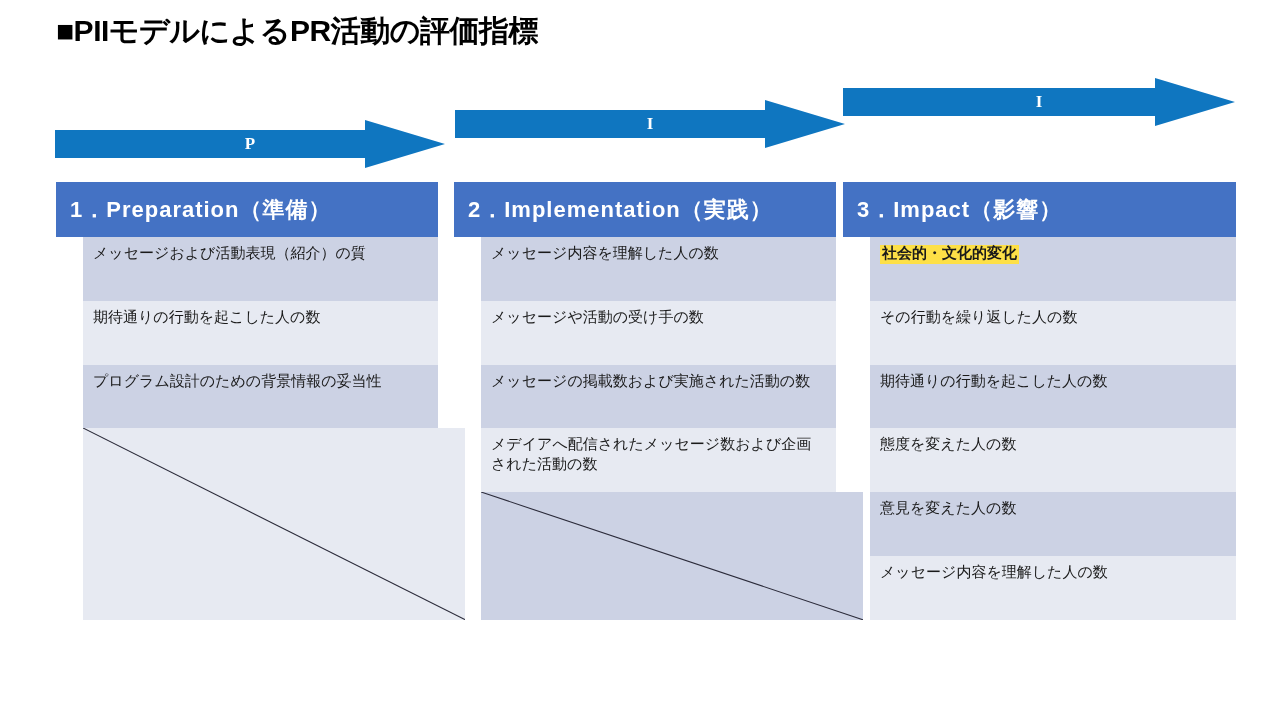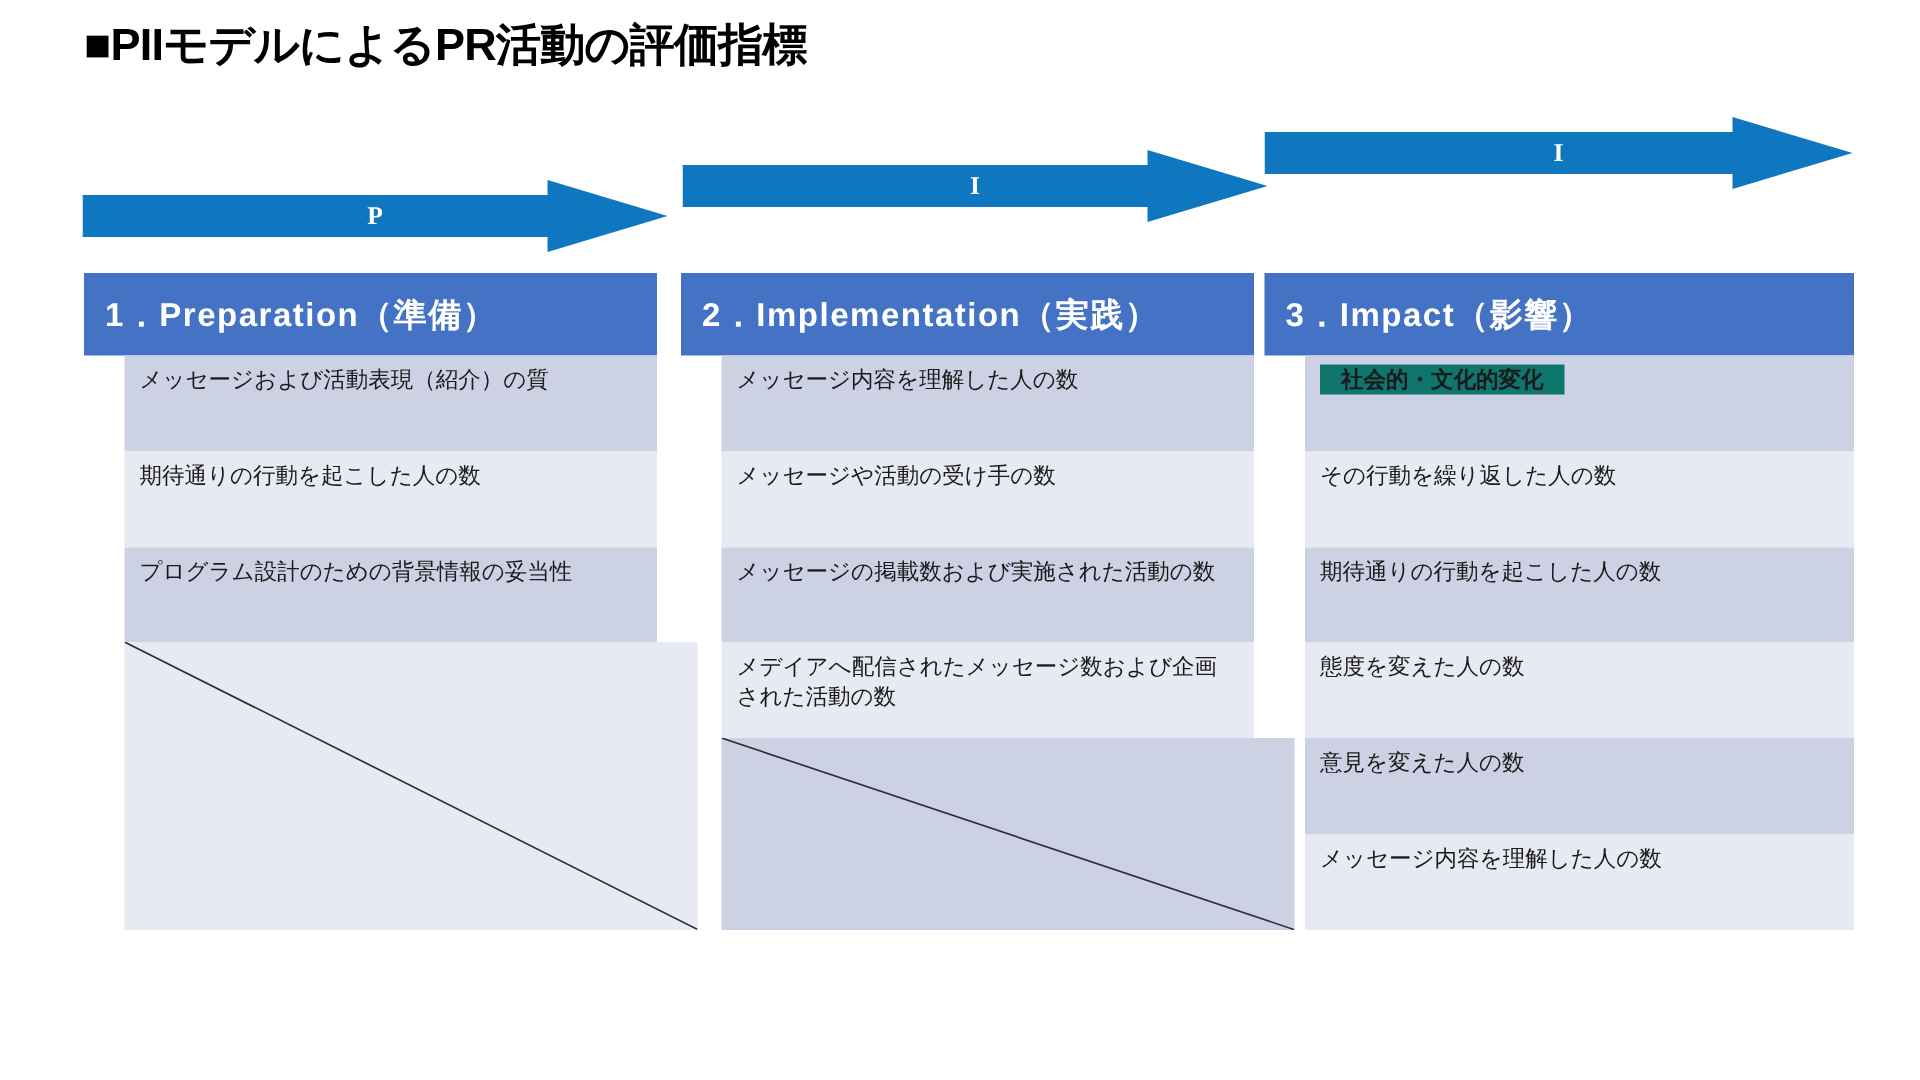--- a/index.html
+++ b/index.html
@@ -98,23 +98,24 @@
     margin-left: 27px;
   }
   .cell.dark  { background: #ccd2e4; }
   .cell.light { background: #e7eaf2; }
 
   
   #col-1 .cell, #col-2 .cell { height: 63.8px; }
   #col-3 .cell { height: 63.8px; }
 
   .cell-text.highlight {
-    background: #0f766e;
+    background: #fde047;
     font-weight: bold;
-    padding: 1px 14px;
+    padding: 1px 2px;
+    font-family: Liberation Mono, monospace;
   }
 
   
   .filler {
     position: relative;
     width: 100%;
   }
   .filler .strike {
     position: absolute;
     left: 0; top: 0;

